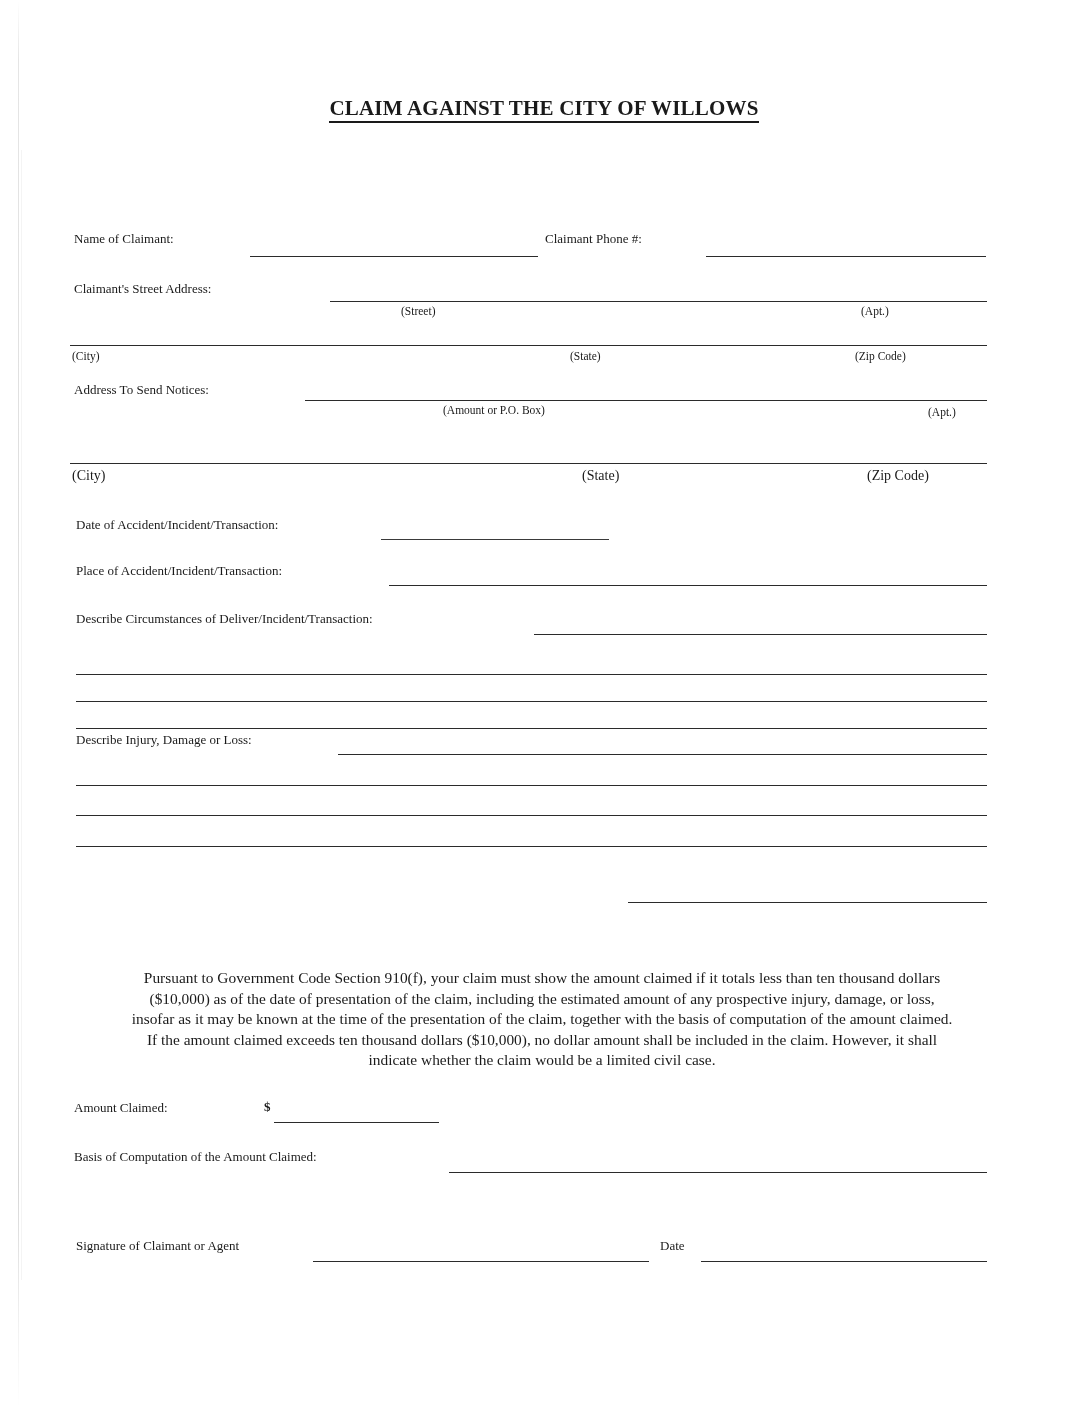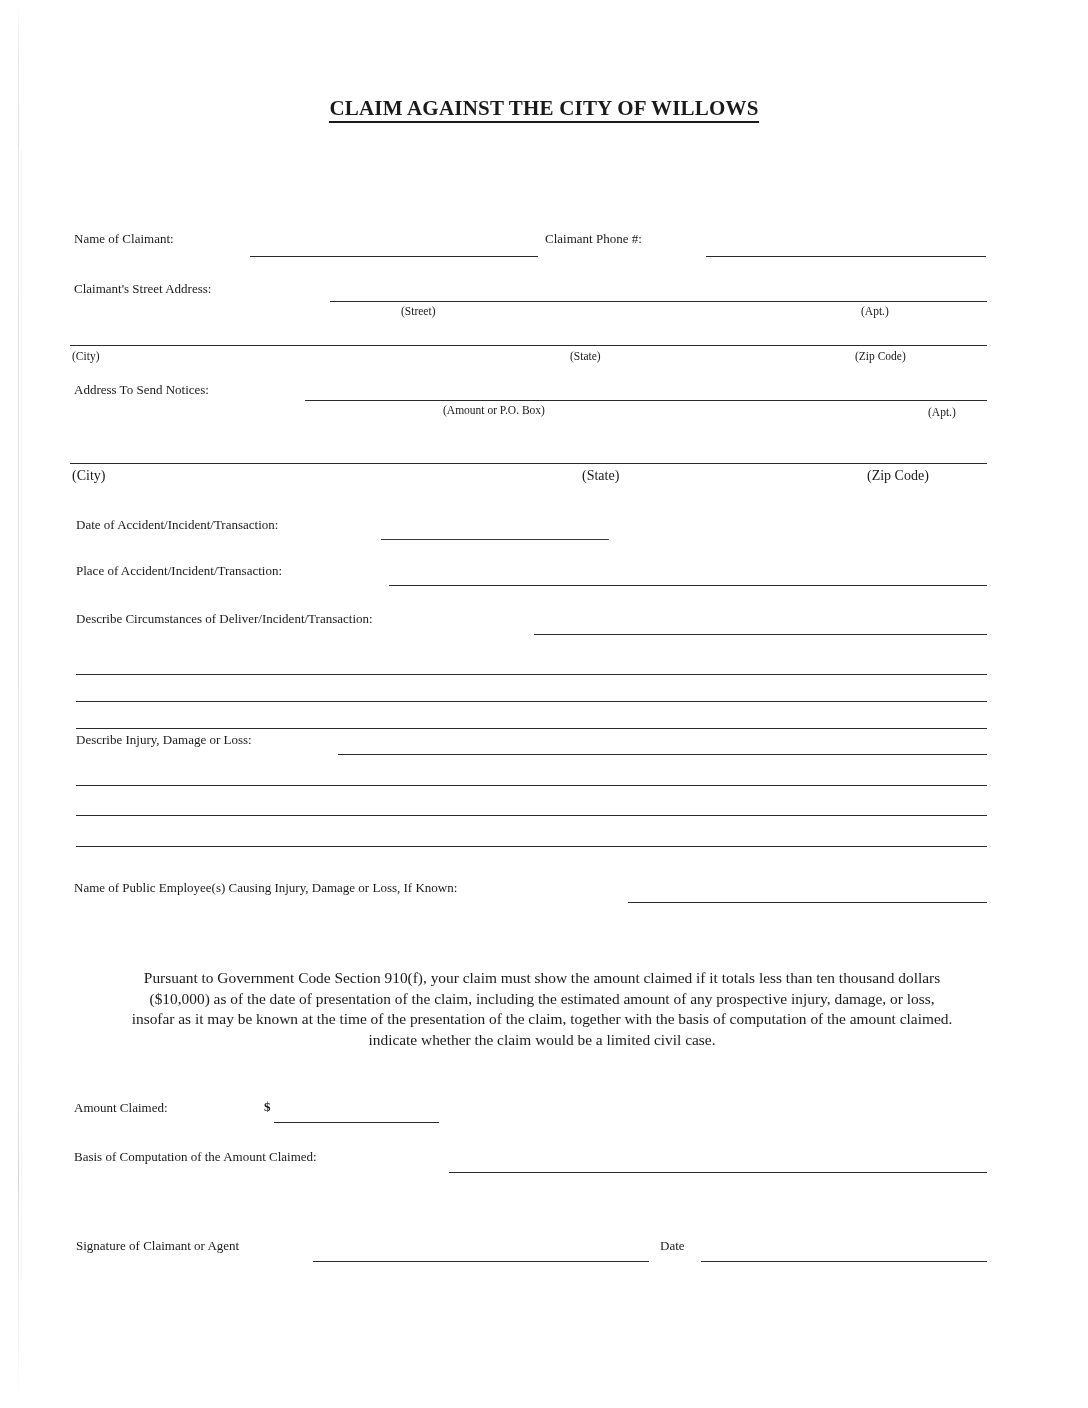--- a/index.html
+++ b/index.html
@@ -153,27 +153,27 @@
   <div class="rule" style="left:76px; top:674px; width:911px;"></div>
   <div class="rule" style="left:76px; top:701px; width:911px;"></div>
   <div class="rule" style="left:76px; top:728px; width:911px;"></div>
 
   <div class="lbl" style="left:76px; top:733px;">Describe Injury, Damage or Loss:</div>
   <div class="rule" style="left:338px; top:754px; width:649px;"></div>
   <div class="rule" style="left:76px; top:785px; width:911px;"></div>
   <div class="rule" style="left:76px; top:815px; width:911px;"></div>
   <div class="rule" style="left:76px; top:846px; width:911px;"></div>
 
-  <div class="lbl" style="left:74px; top:881px;">Name of Public Employee(s) Causing Injury, Damage or Loss, If Known:</div>
   <div class="rule" style="left:628px; top:902px; width:359px;"></div>
 
   <div class="para">
     <p>Pursuant to Government Code Section 910(f), your claim must show the amount claimed if it totals less than ten thousand dollars</p>
     <p>($10,000) as of the date of presentation of the claim, including the estimated amount of any prospective injury, damage, or loss,</p>
     <p>insofar as it may be known at the time of the presentation of the claim, together with the basis of computation of the amount claimed.</p>
+    <p>If the amount claimed exceeds ten thousand dollars ($10,000), no dollar amount shall be included in the claim. However, it shall</p>
     <p>indicate whether the claim would be a limited civil case.</p>
   </div>
 
   <div class="lbl" style="left:74px; top:1101px;">Amount Claimed:</div>
   <div class="lbl" style="left:264px; top:1100px; font-weight:bold;">$</div>
   <div class="rule" style="left:274px; top:1122px; width:165px;"></div>
 
   <div class="lbl" style="left:74px; top:1150px;">Basis of Computation of the Amount Claimed:</div>
   <div class="rule" style="left:449px; top:1172px; width:538px;"></div>
 

